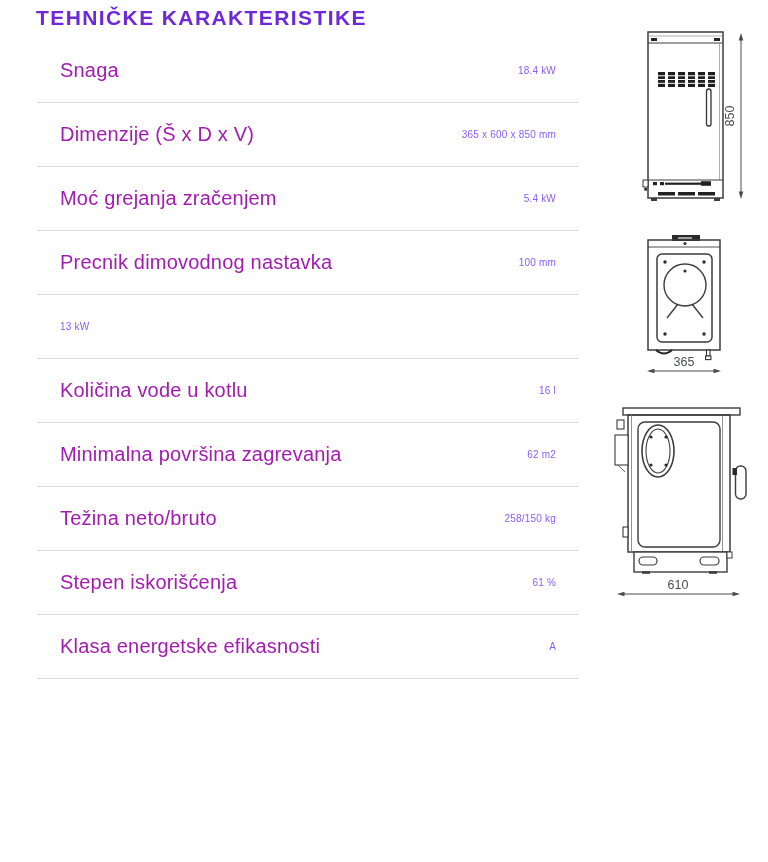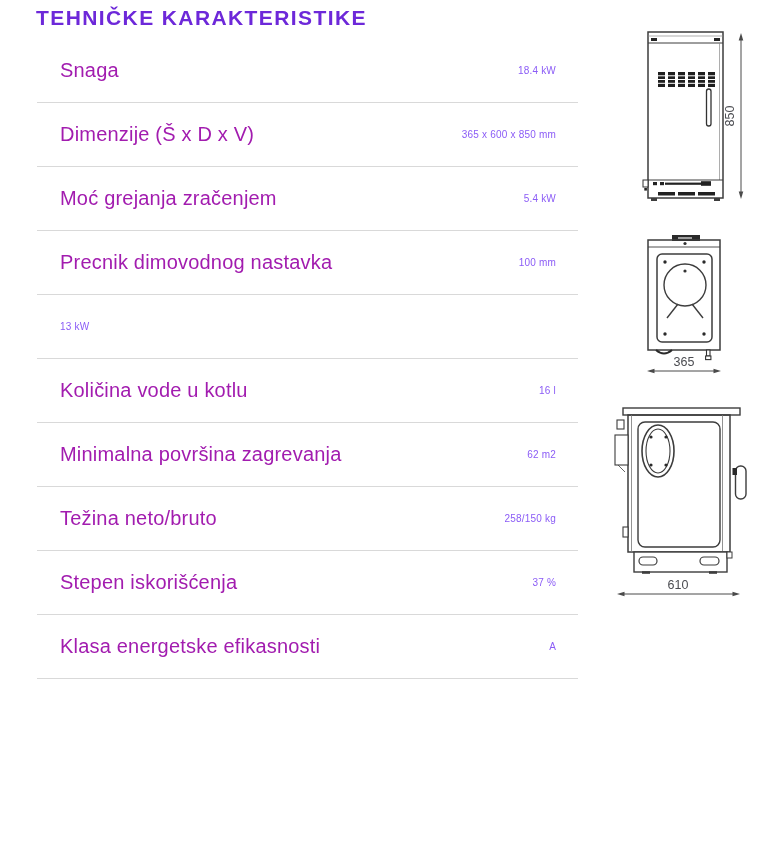--- a/index.html
+++ b/index.html
@@ -73,21 +73,21 @@
       <div class="spec-row">
       <span class="spec-label">Minimalna površina zagrevanja</span>
       <span class="spec-value">62 m2</span>
     </div>
       <div class="spec-row">
       <span class="spec-label">Težina neto/bruto</span>
       <span class="spec-value">258/150 kg</span>
     </div>
       <div class="spec-row">
       <span class="spec-label">Stepen iskorišćenja</span>
-      <span class="spec-value">37 %</span>
+      <span class="spec-value">61 %</span>
     </div>
       <div class="spec-row">
       <span class="spec-label">Klasa energetske efikasnosti</span>
       <span class="spec-value">A</span>
     </div>
     </div>
 
   <div class="drawings">
 
     <svg class="drawing d-front" width="153" height="195" viewBox="0 0 153 195">

